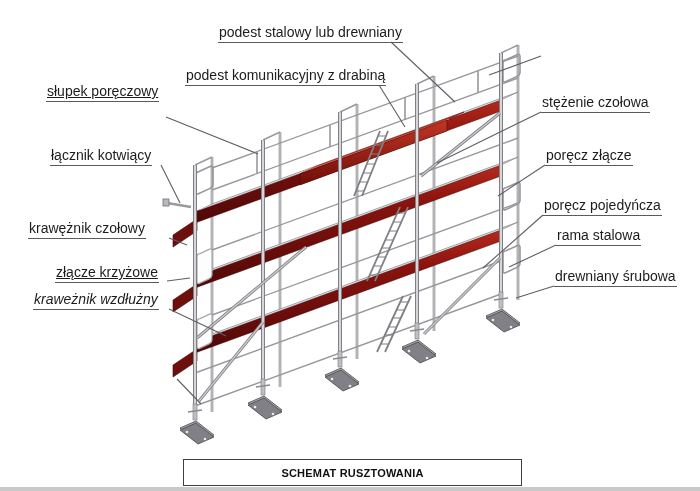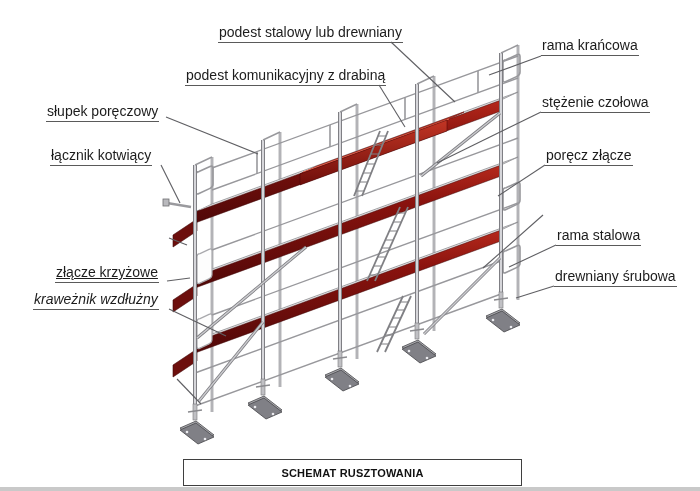--- a/index.html
+++ b/index.html
@@ -217,26 +217,27 @@
       <line x1="541" y1="112" x2="437" y2="163"></line>
       <line x1="545" y1="165" x2="498" y2="196"></line>
       <line x1="543" y1="215" x2="483" y2="268"></line>
       <line x1="556" y1="245" x2="509" y2="267"></line>
       <line x1="554" y1="286" x2="516" y2="298"></line>
     </g>
   </svg>
 
   <span class="lbl" style="left:218px;top:25px;">podest stalowy lub drewniany</span>
   <span class="lbl" style="left:185px;top:68px;">podest komunikacyjny z drabiną</span>
-  <span class="lbl" style="left:46px;top:104px;">słupek poręczowy</span>
+  <span class="lbl" style="left:46px;top:84px;text-decoration:underline;">słupek poręczowy</span>
   <span class="lbl" style="left:50px;top:148px;">łącznik kotwiący</span>
+  <span class="lbl" style="left:28px;top:221px;">krawężnik czołowy</span>
   <span class="lbl" style="left:55px;top:265px;text-decoration:underline;">złącze  krzyżowe</span>
   <span class="lbl" style="left:33px;top:292px;font-style:italic;">kraweżnik wzdłużny</span>
-  <span class="lbl" style="left:541px;top:38px;">rama krańcowa</span>
   <span class="lbl" style="left:541px;top:95px;">stężenie czołowa</span>
   <span class="lbl" style="left:545px;top:148px;">poręcz złącze</span>
+  <span class="lbl" style="left:543px;top:198px;">poręcz pojedyńcza</span>
   <span class="lbl" style="left:556px;top:228px;">rama stalowa</span>
   <span class="lbl" style="left:554px;top:269px;">drewniany śrubowa</span>
 
   <div class="titlebox">SCHEMAT RUSZTOWANIA</div>
 
   <div class="bottom-strip"></div>
 </div>
 
 </body></html>

